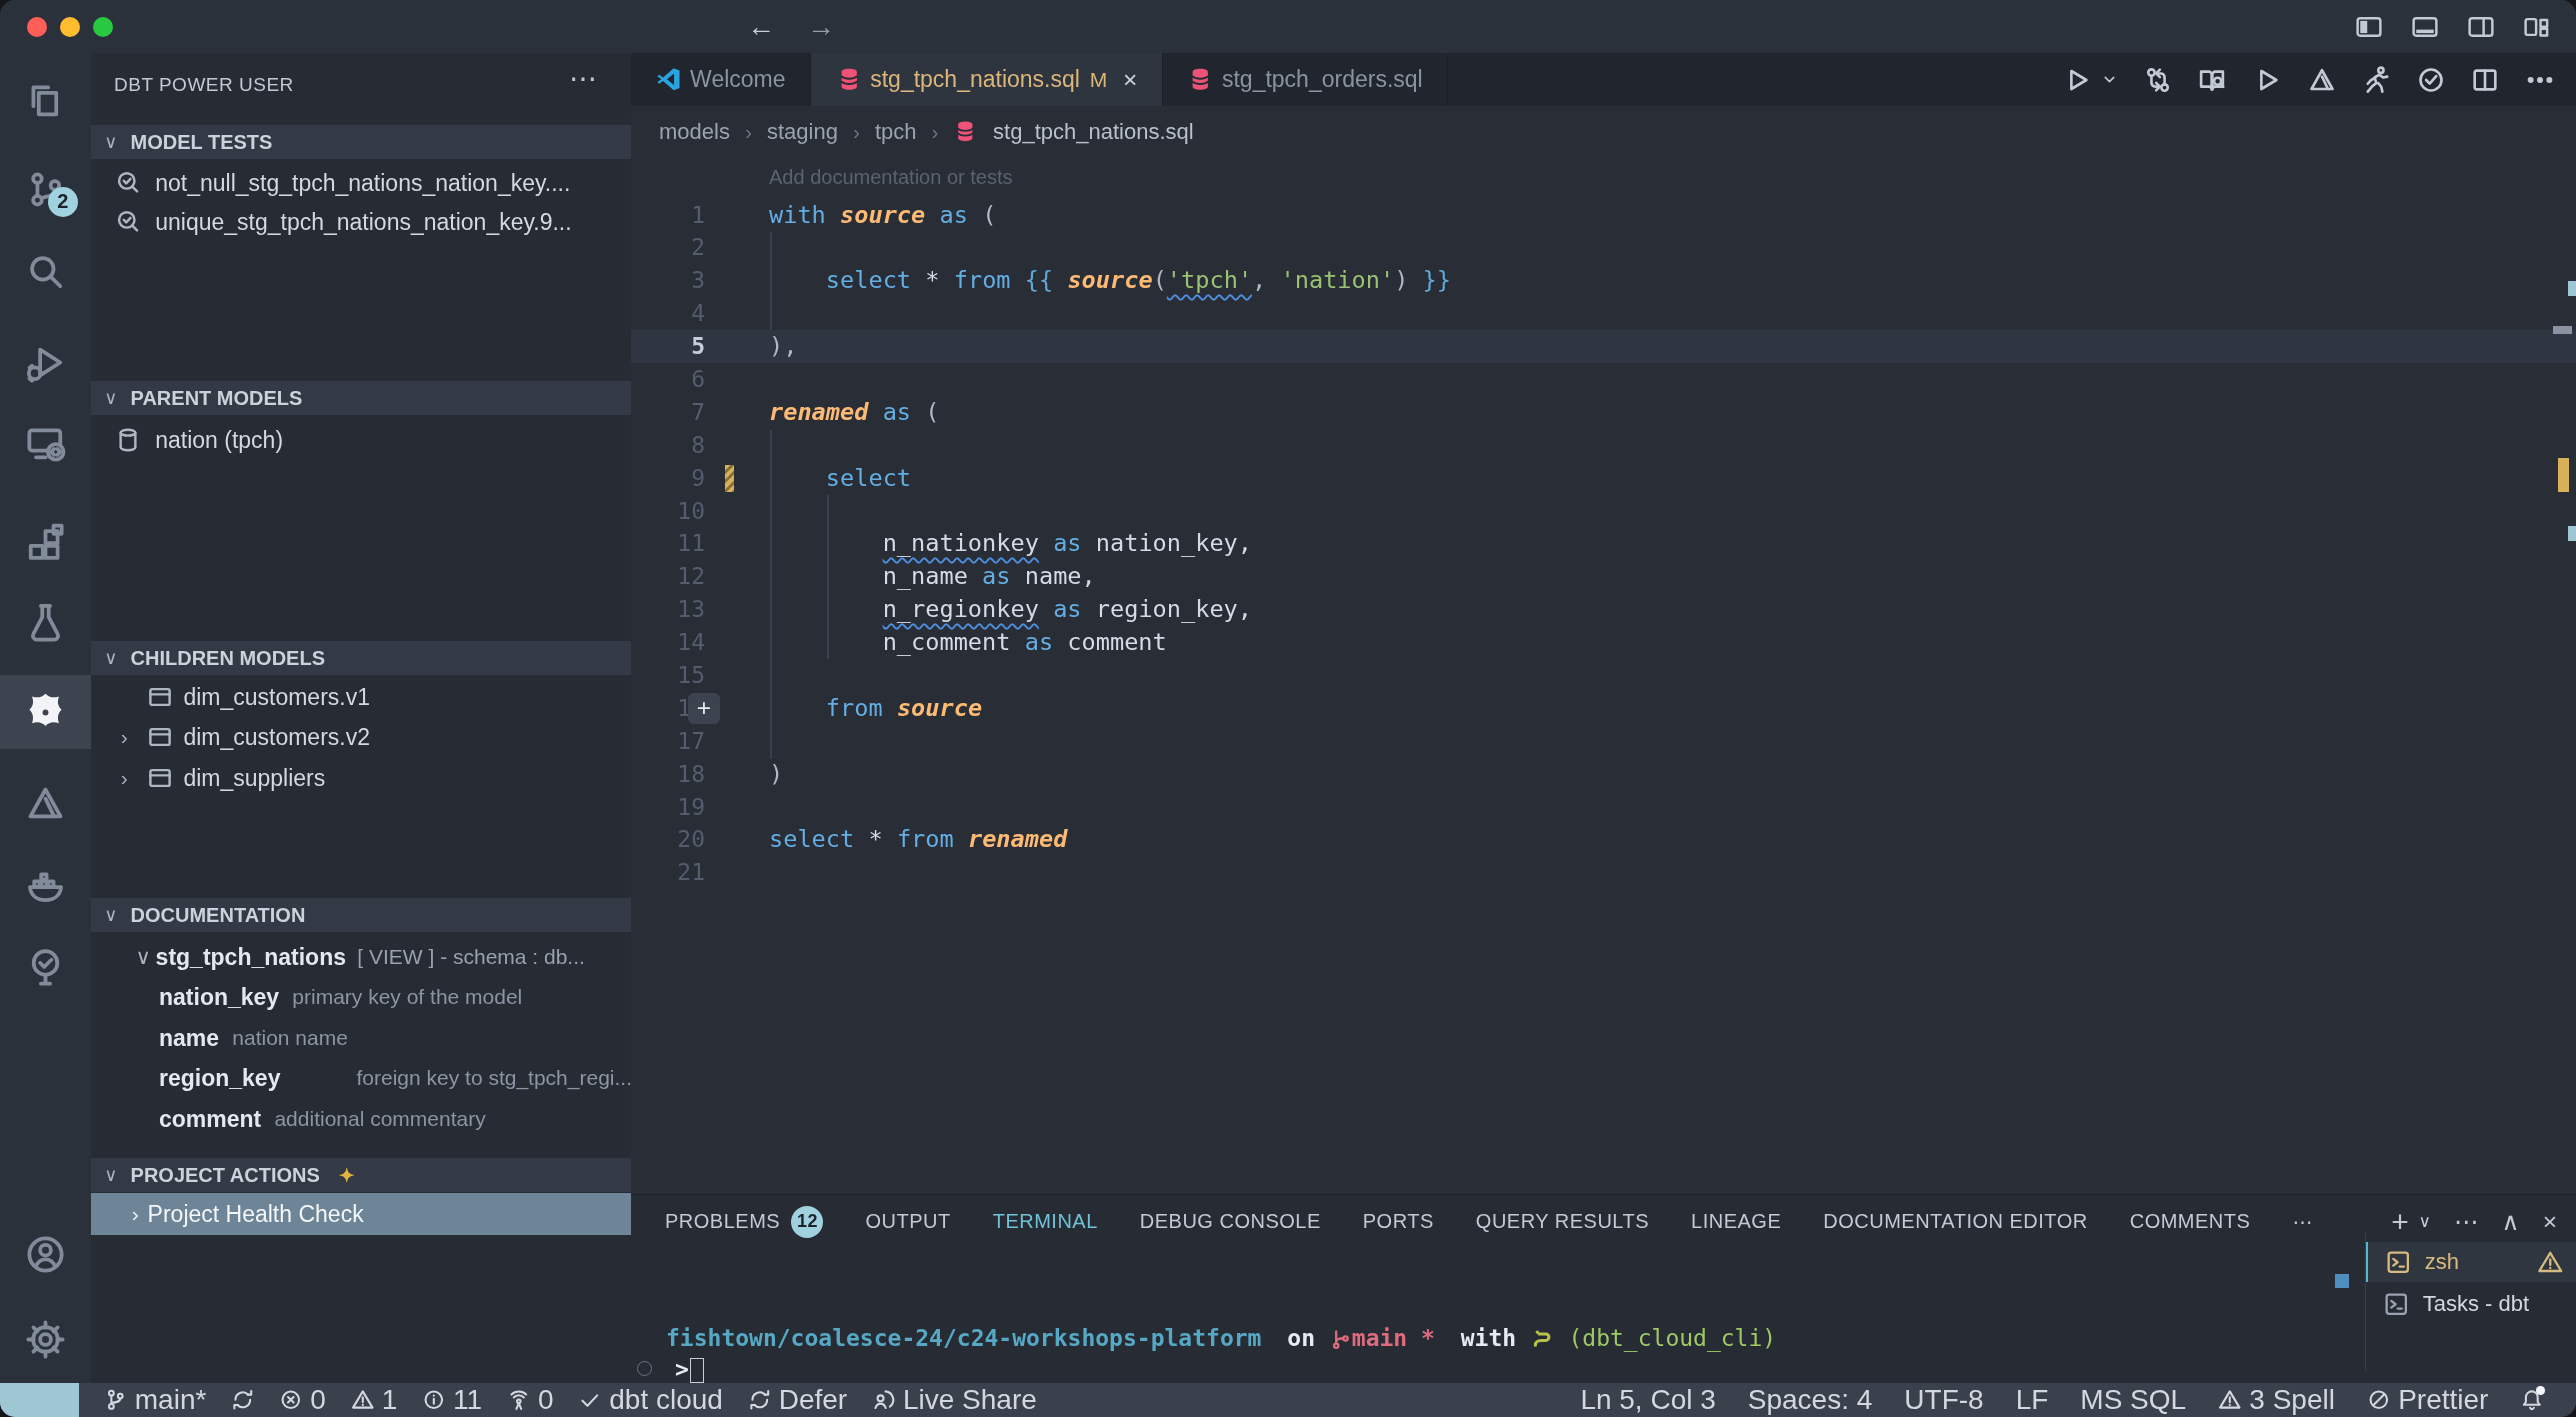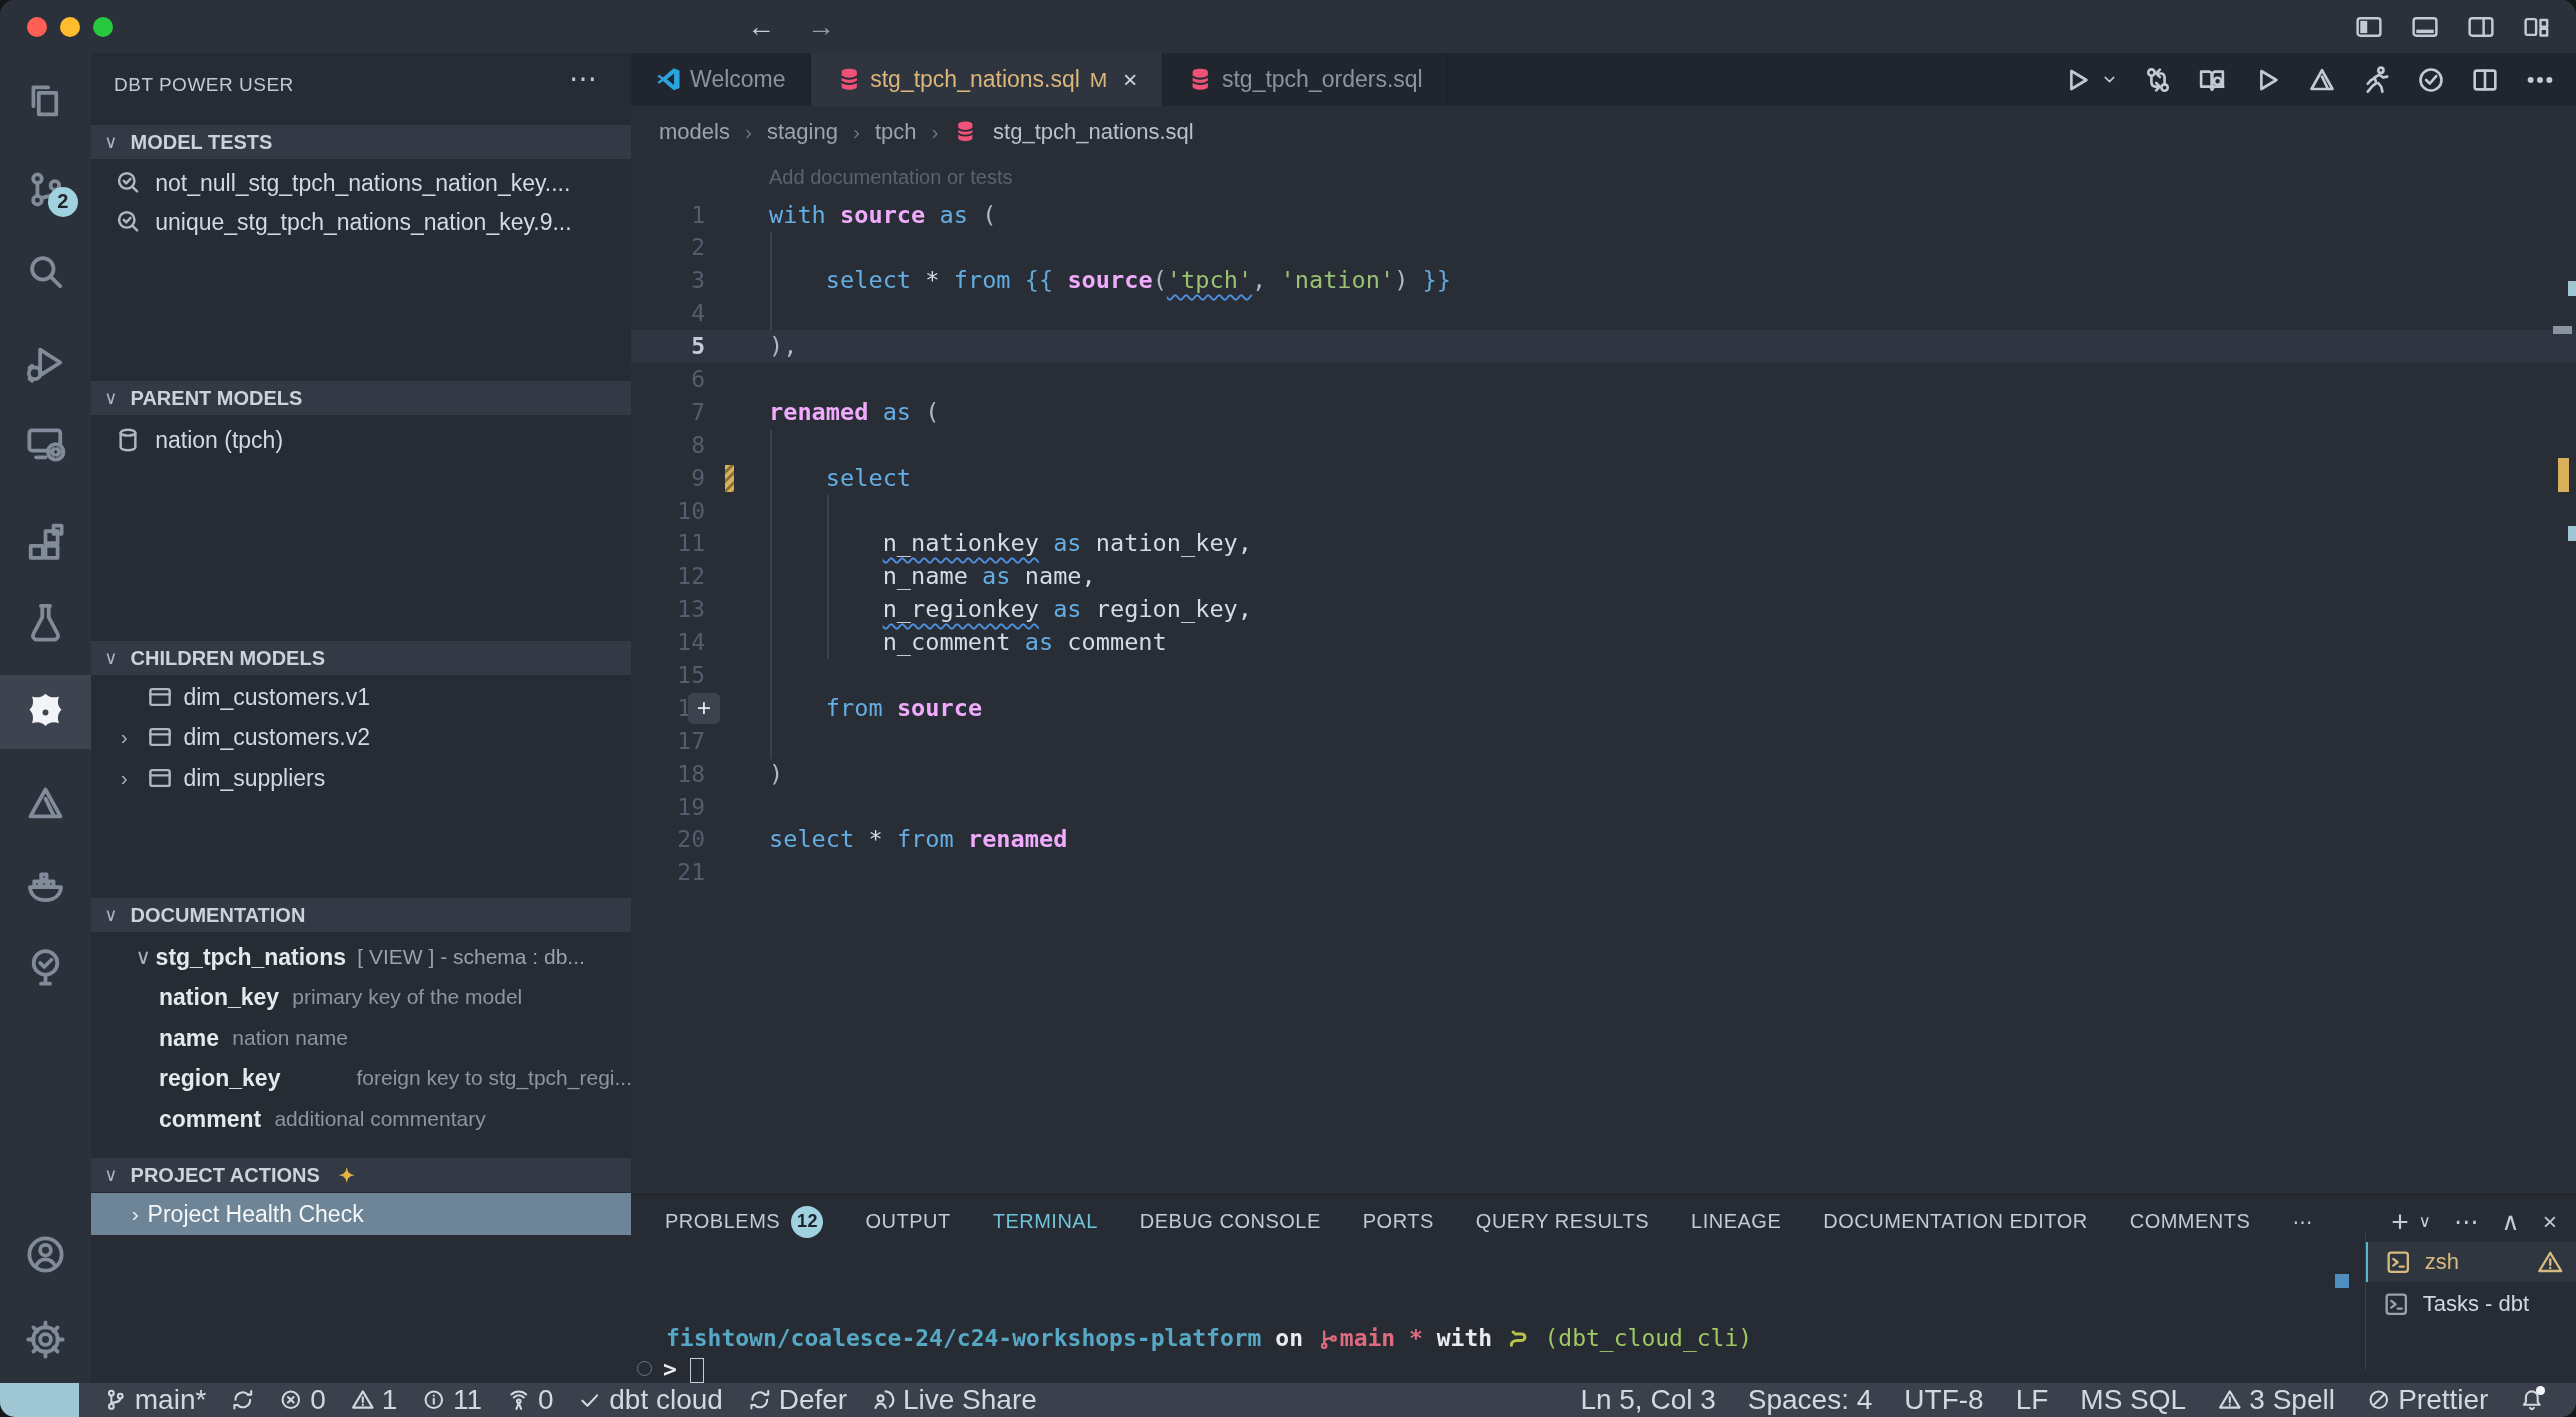--- a/index.html
+++ b/index.html
@@ -70,21 +70,21 @@
   .breadcrumb .file { color:#b9c1cc; }
 
   .codearea { position:absolute; left:0; top:104px; width:1945px; height:1037px; overflow:hidden; }
   .codelens { position:absolute; left:138px; top:9.4px; font-size:20px; color:#5a6370; }
   .codeline { position:absolute; left:0; width:1945px; height:33px; line-height:33px;
               font-family:"DejaVu Sans Mono",monospace; font-size:23.6px; white-space:pre; }
   .codeline.current { background:#2f3541; }
   .lnum { position:absolute; left:0; width:74px; text-align:right; color:#545d6e; font-size:23px; }
   .codeline.current .lnum { color:#c6cdd8; font-weight:bold; }
   .ctext { position:absolute; left:138px; }
-  .tk-kw { color:#64aee3; } .tk-id { color:#d5dbe5; } .tk-b { color:#f0abfc; font-weight:bold; }
+  .tk-kw { color:#64aee3; } .tk-id { color:#d5dbe5; } .tk-b { color:#fdba74; font-weight:bold;font-style:italic; }
   .tk-str { color:#9bc173; } .tk-pun { color:#aeb9c6; } .tk-jj { color:#5fa8d8; } .tk-pl { color:#d5dbe5; }
   .tk-u { text-decoration:underline wavy #4e8fdf 1.9px; text-underline-offset:5.7px; }
   .gut-change { position:absolute; left:94px; top:2.8px; width:8.5px; height:27px;
                 background:repeating-linear-gradient(135deg,#d8b05a 0 3.8px,#8a7336 3.8px 6.6px); }
   .plusbtn { position:absolute; left:57px; top:0.9px; width:32px; height:31px; background:#3c424e; border-radius:5.7px;
              color:#e6eaf0; font-size:24.6px; line-height:29px; text-align:center; font-family:"Liberation Sans",sans-serif; }
   .iguide { position:absolute; width:1.9px; background:#394150; }
   .ruler-mark { position:absolute; }
 
   
@@ -92,21 +92,21 @@
   .paneltabs { position:absolute; left:34px; top:0; height:53px; display:flex; align-items:center; gap:42px; }
   .ptab { font-size:20px; letter-spacing:0.5px; color:#c4cad3; display:flex; align-items:center; gap:11.3px; }
   .ptab.active { color:#6fc3d6; }
   .pbadge { background:#9fd2de; color:#1d232c; font-size:18px; font-weight:bold; min-width:32px; height:32px;
             border-radius:16px; display:flex; align-items:center; justify-content:center; }
   .panel-actions { position:absolute; right:19px; top:0; height:53px; display:flex; align-items:center; gap:23px;
                    color:#c3cad4; font-size:24.6px; }
   .panel-actions .plus { font-size:30px; }
   .panel-actions .chevsm { font-size:17px; margin-left:-13.2px; }
   .termline { position:absolute; font-family:"DejaVu Sans Mono",monospace; font-size:23px; white-space:pre; }
-  .t-path { color:#56a8c4; font-weight:bold; } .t-w { color:#e8ecf2; font-weight:bold; }
+  .t-path { color:#56a8c4; font-weight:bold; } .t-w { color:#e8ecf2; font-weight:bold;padding-left:12px; }
   .t-pink { color:#df6b7e; font-weight:bold; } .t-green { color:#9fc963; }
   .cursorbox { display:inline-block; width:14px; height:25.5px; border:1.9px solid #c8ccd4; vertical-align:-4.7px; }
   .promptcirc { position:absolute; left:5.7px; top:4.7px; width:15px; height:15px; border:1.9px solid #6b7582; border-radius:50%; }
   .termlist { position:absolute; left:1734px; top:38px; width:224px; height:137px; border-left:1.9px solid #3a414d; }
   .trow { position:absolute; left:0; width:211px; height:40px; display:flex; align-items:center; gap:13.2px;
           padding-left:17px; font-size:22px; color:#d3d9e1; }
   .trow .ico { width:26.5px; height:26.5px; color:#9aa3b0; }
   .trow.active { background:#2f3640; border-left:2.8px solid #58b7cc; color:#d7ba7d; }
   .trow.active .ico { color:#d7ba7d; }
   .trow .warn { margin-left:auto; margin-right:13.2px; width:26.5px; height:26.5px; color:#d7ba7d; }

